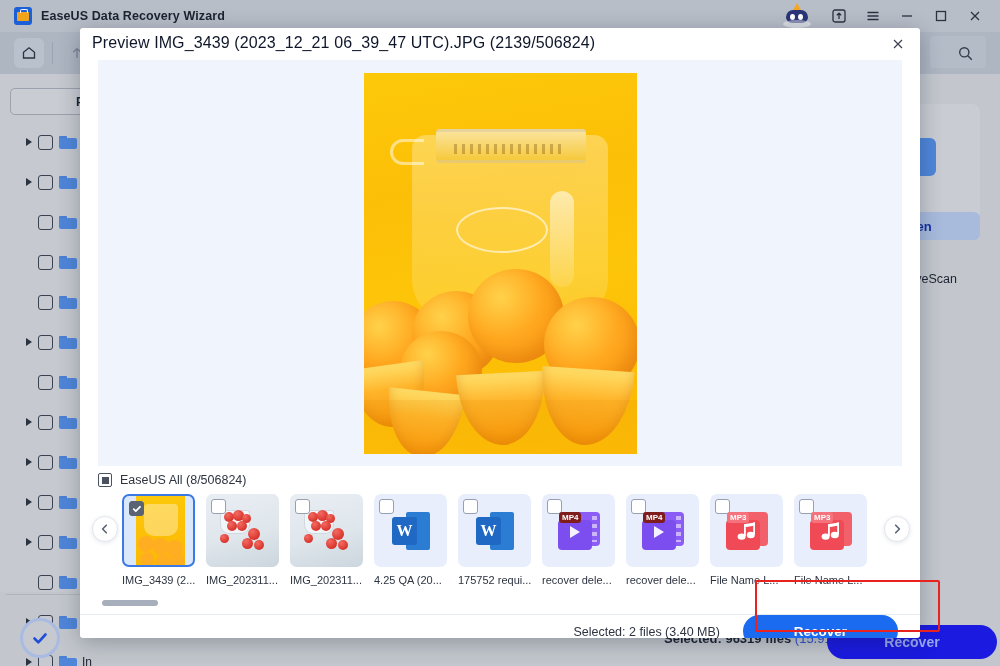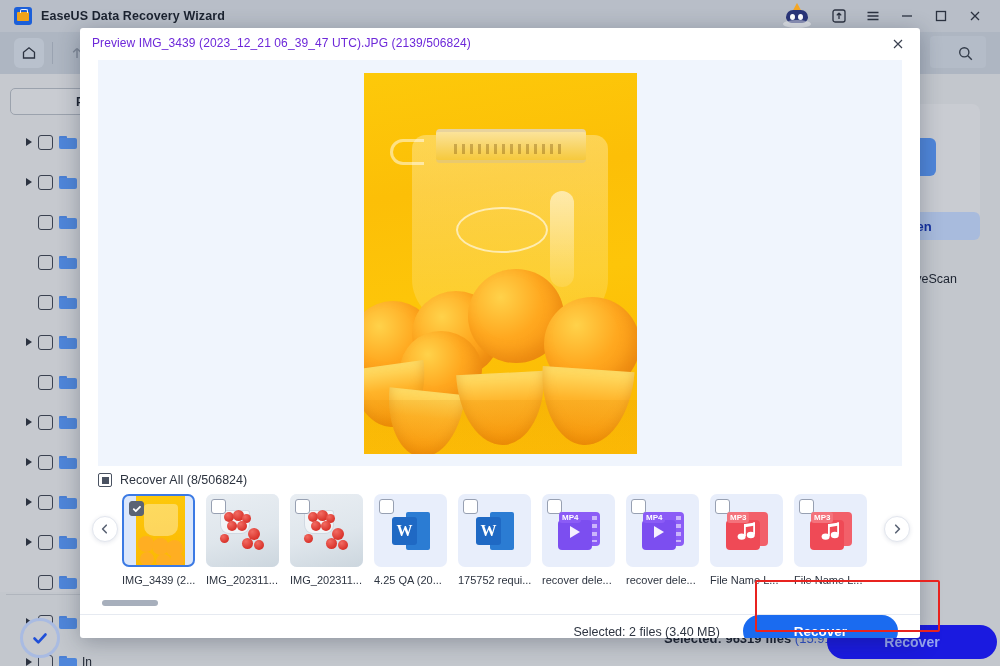--- a/index.html
+++ b/index.html
@@ -189,21 +189,21 @@
   .dialog {
     position: absolute; left: 80px; top: 28px; width: 840px; height: 610px;
     background: #ffffff; border-radius: 3px;
     box-shadow: 0 4px 22px rgba(20,30,50,.30);
     overflow: hidden;
   }
   .dlg-header {
     position: relative; height: 30px; display: flex; align-items: center;
   }
   .dlg-title {
-    margin-left: 12px; font-size: 12px; color: #6d28d9; letter-spacing: .1px;
+    margin-left: 12px; font-size: 16px; color: #0f172a; letter-spacing: .1px;
   }
   .dlg-close {
     position: absolute; right: 10px; top: 4px; width: 24px; height: 24px;
     display: flex; align-items: center; justify-content: center; color: #3a4150;
   }
 
   .dlg-viewer {
     position: absolute; left: 18px; top: 32px; width: 804px; height: 406px;
     background: #f0f5fd; display: flex; align-items: center; justify-content: center;
   }
@@ -366,21 +366,21 @@
   .art-media .front {
     position: absolute; left: 0; bottom: 0; width: 34px; height: 30px;
     border-radius: 4px;
   }
   .art-media .badge {
     position: absolute; left: 1px; top: 0px; padding: 1px 3px; border-radius: 3px;
     color: #fff; font-size: 8px; font-weight: 700; z-index: 4;
   }
   .art-media.mp4 .back { background: #8b5cf6; }
   .art-media.mp4 .front { background: #7c4ef0; }
-  .art-media.mp4 .badge { background: #8b5cf6; }
+  .art-media.mp4 .badge { background: #7f1d1d; }
   .art-media.mp4 .play {
     position: absolute; left: 12px; top: 14px; width: 0; height: 0;
     border-top: 6px solid transparent; border-bottom: 6px solid transparent;
     border-left: 10px solid rgba(255,255,255,.92); z-index: 3;
   }
   .art-media.mp3 .back { background: #f2606a; }
   .art-media.mp3 .front { background: #ef4a56; }
   .art-media.mp3 .badge { background: #f4737c; }
   .art-media.mp3 .notes {
     position: absolute; left: 10px; top: 10px; z-index: 3; color: #fff;
@@ -622,21 +622,21 @@
         <div class="wedge w2"></div>
         <div class="wedge w3"></div>
         <div class="wedge w4"></div>
         <div class="photo-shadow"></div>
       </div>
     </div>
 
     <div class="selectall-row">
       <div class="cb-indeterminate"></div>
       <div class="selectall-label">
-        <span>Recover All</span>
+        <span>EaseUS All</span>
         <span>(8/506824)</span>
       </div>
     </div>
 
     <div class="strip">
       <div class="nav-btn nav-prev">
         <svg width="12" height="12" viewBox="0 0 12 12" fill="none" stroke="currentColor" stroke-width="1.6" stroke-linecap="round" stroke-linejoin="round">
           <path d="M7.3 2.2L3.6 6l3.7 3.8"></path>
         </svg>
       </div>

